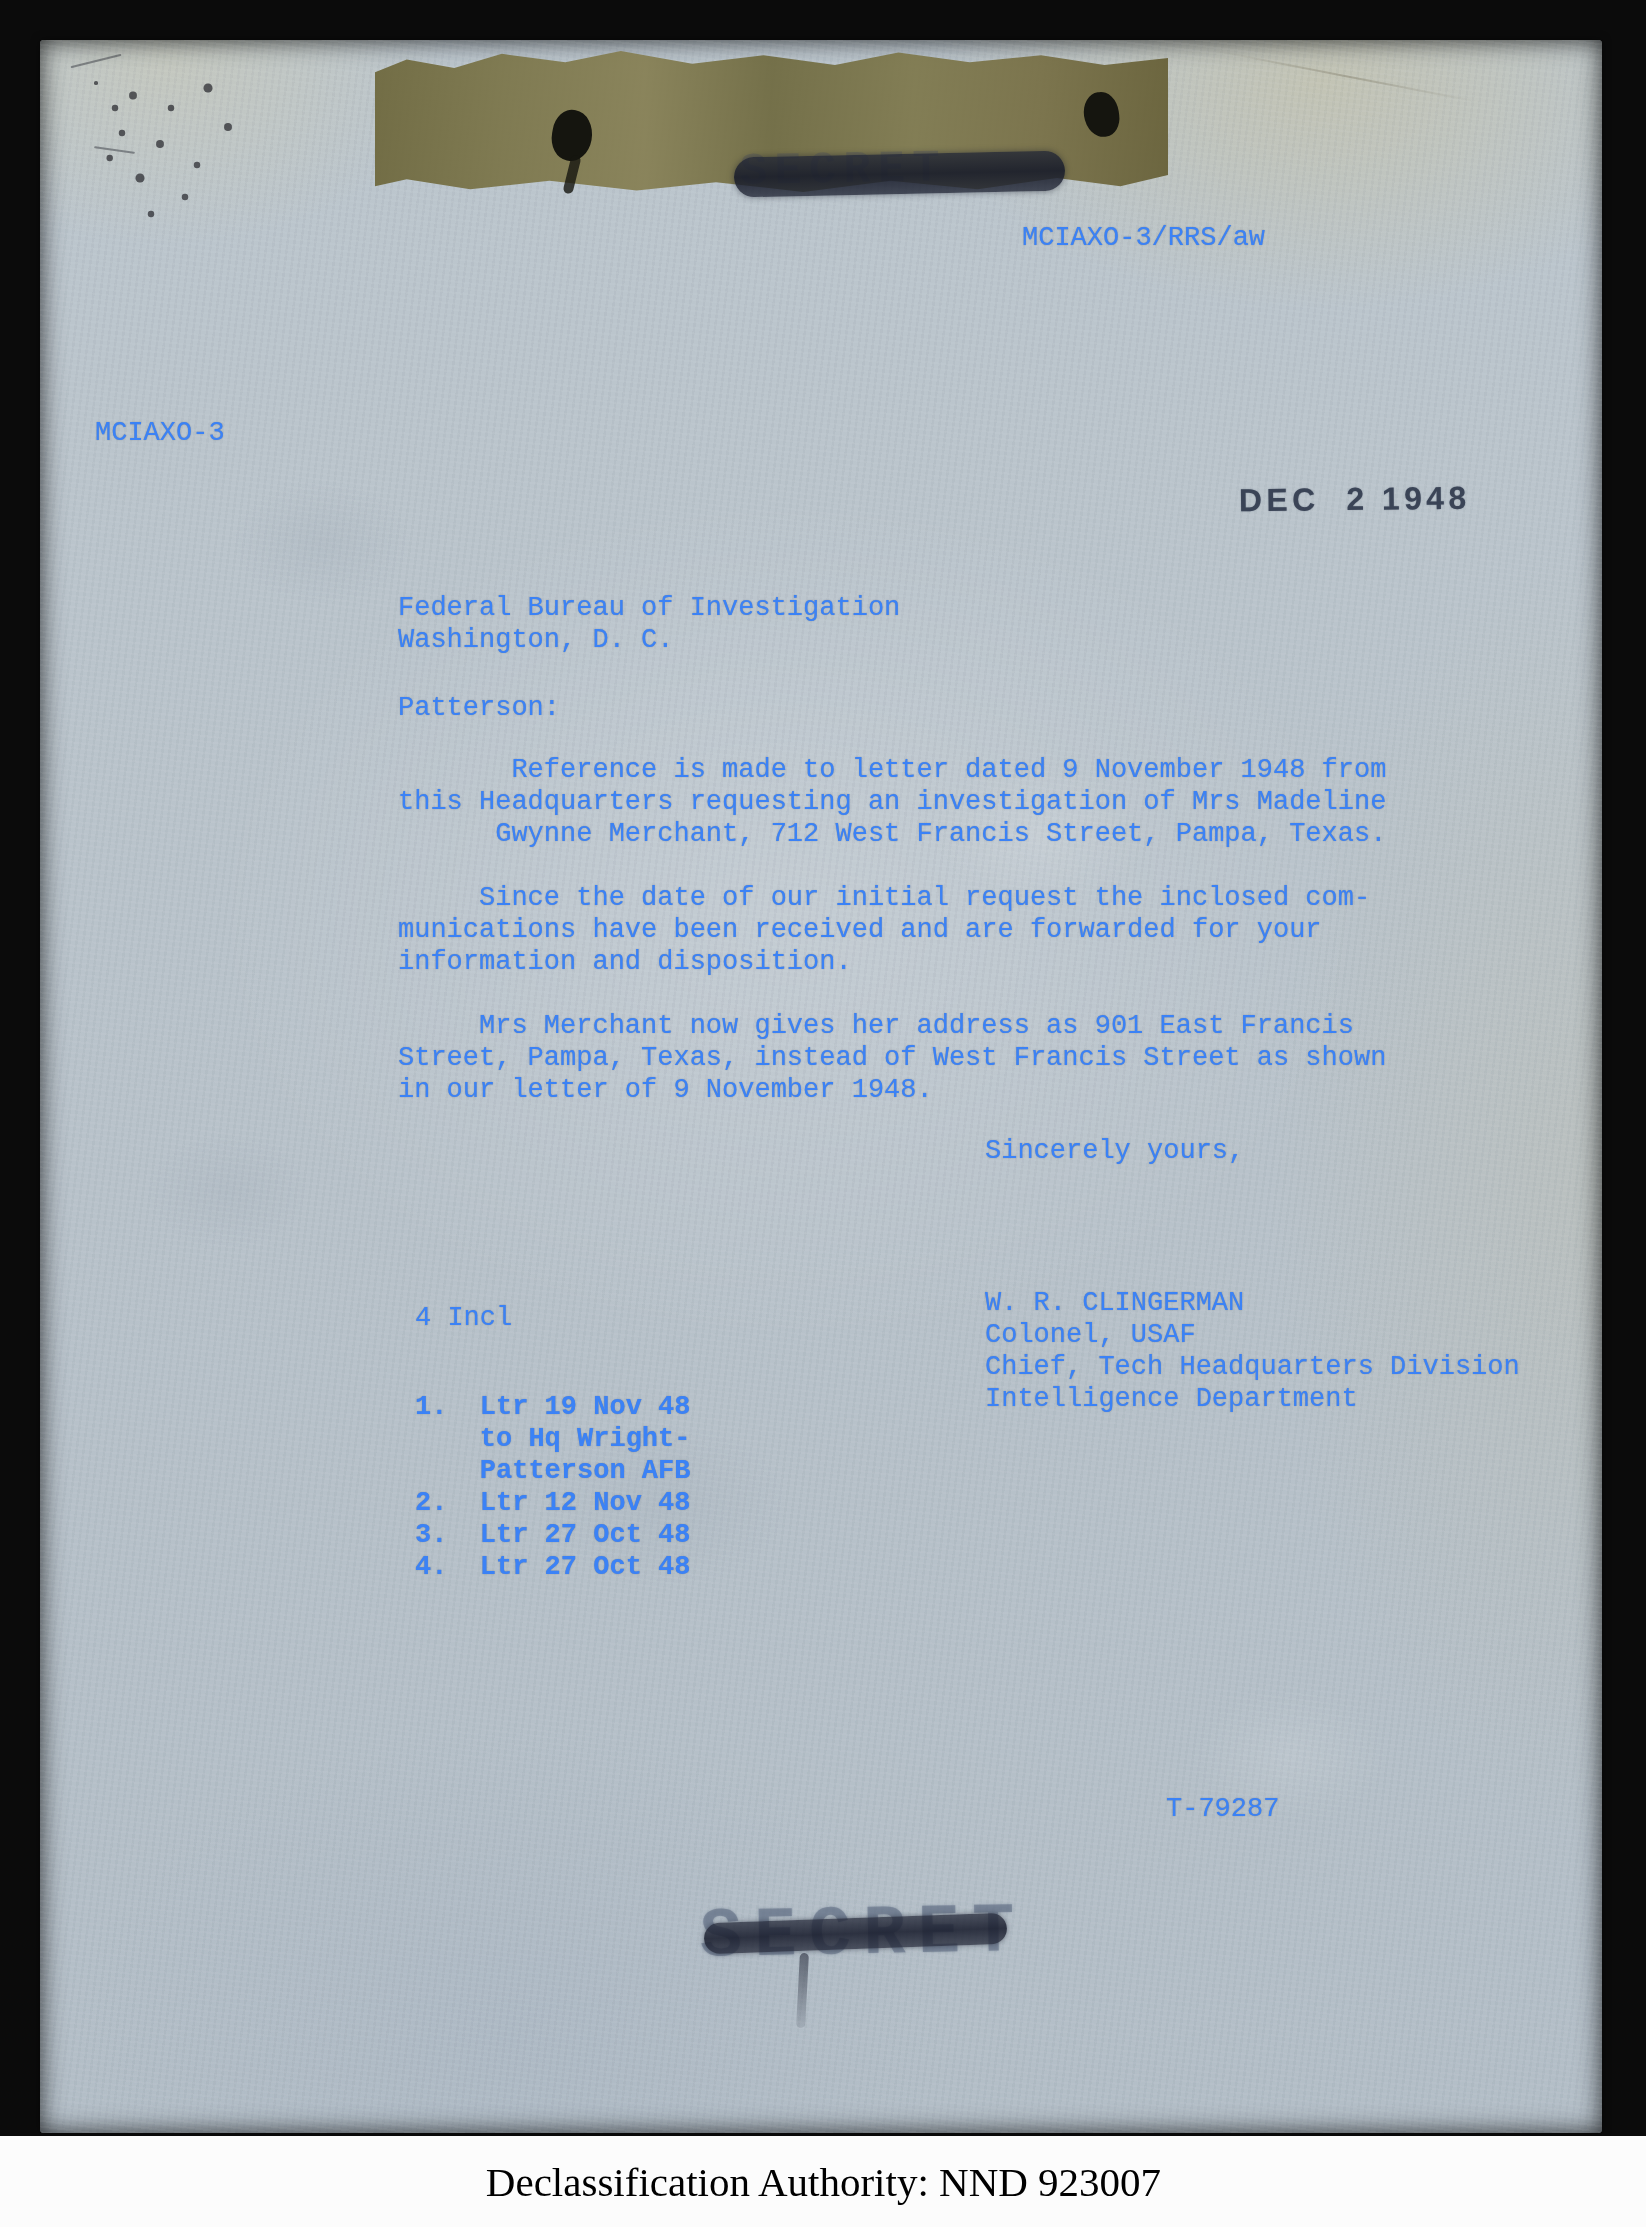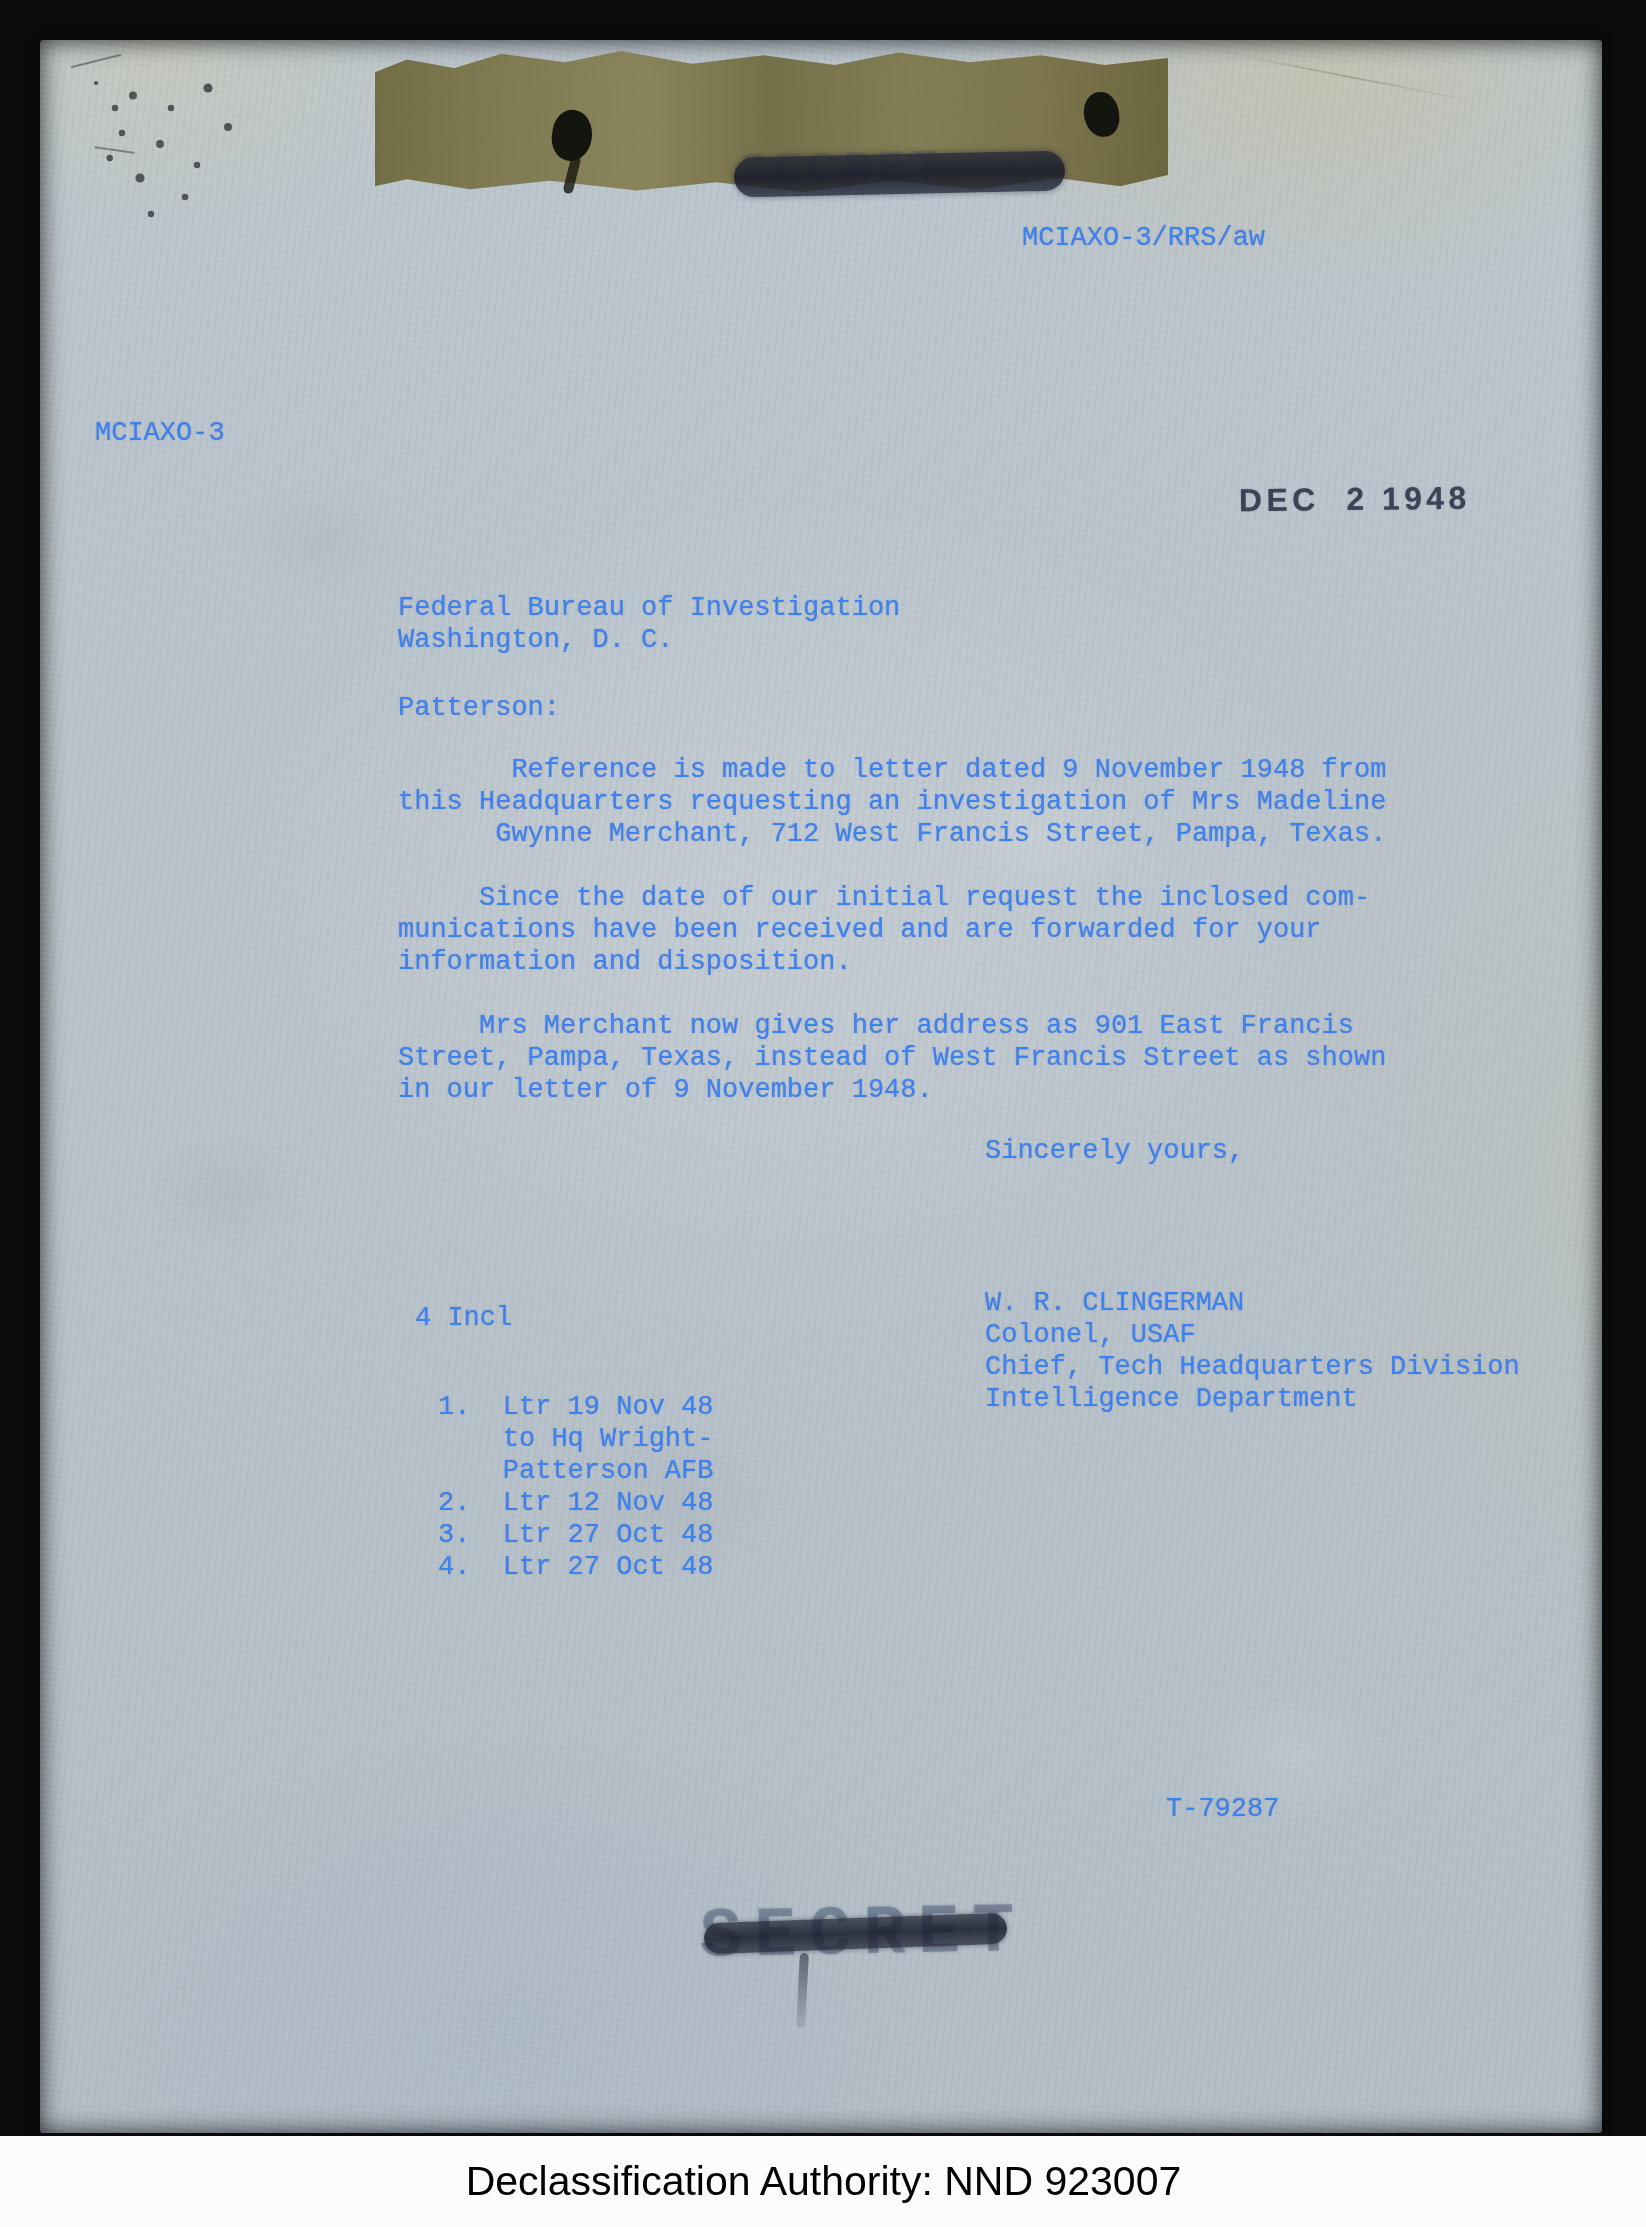--- a/index.html
+++ b/index.html
@@ -105,21 +105,21 @@
     font-size:32px;font-weight:bold;letter-spacing:4.4px;
     color:rgba(45,55,75,.82);transform:rotate(-.6deg);
     text-shadow:0 0 1.2px rgba(45,55,75,.5);white-space:pre;
   }
   
   .footer-band{
     position:absolute;left:0;bottom:0;width:1647px;height:91px;z-index:10;
     background:#fcfcfc;display:flex;align-items:center;justify-content:center;
   }
   .footer-text{
-    font-family:Liberation Sans, sans-serif;
+    font-family:Liberation Serif, serif;
     font-size:41px;color:#000;
   }
 </style>
 </head>
 <body>
 
 <div class="page">
 
   <div class="paper"></div>
 
@@ -154,21 +154,21 @@
 Street, Pampa, Texas, instead of West Francis Street as shown
 in our letter of 9 November 1948.</div>
 
   <div class="mono" style="left:985px;top:1135px;">Sincerely yours,</div>
 
   <div class="mono" style="left:415px;top:1302px;">4 Incl</div>
   <div class="mono" style="left:985px;top:1287px;">W. R. CLINGERMAN
 Colonel, USAF
 Chief, Tech Headquarters Division
 Intelligence Department</div>
-  <div class="mono" style="left:438px;top:1391px;">1.  Ltr 19 Nov 48
+  <div class="mono" style="left:415px;top:1391px;font-weight:bold;">1.  Ltr 19 Nov 48
     to Hq Wright-
     Patterson AFB
 2.  Ltr 12 Nov 48
 3.  Ltr 27 Oct 48
 4.  Ltr 27 Oct 48</div>
 
   <div class="mono" style="left:1166px;top:1757px;margin-top:36px;">T-79287</div>
 
   <div class="secret-bottom">SECRET</div>
   <div class="smear-bottom"></div>

